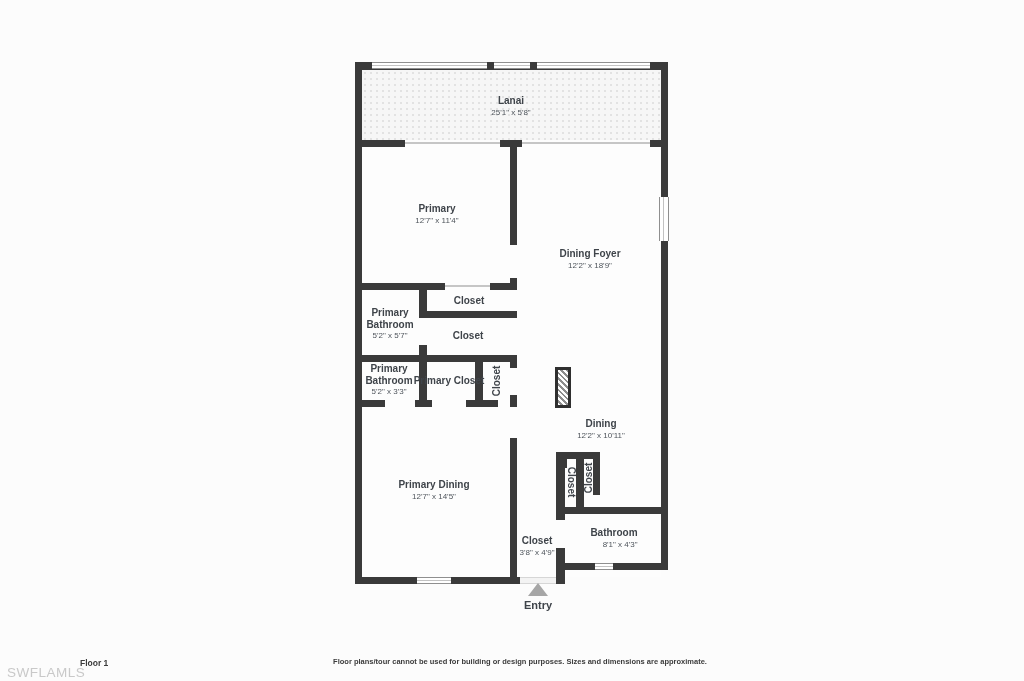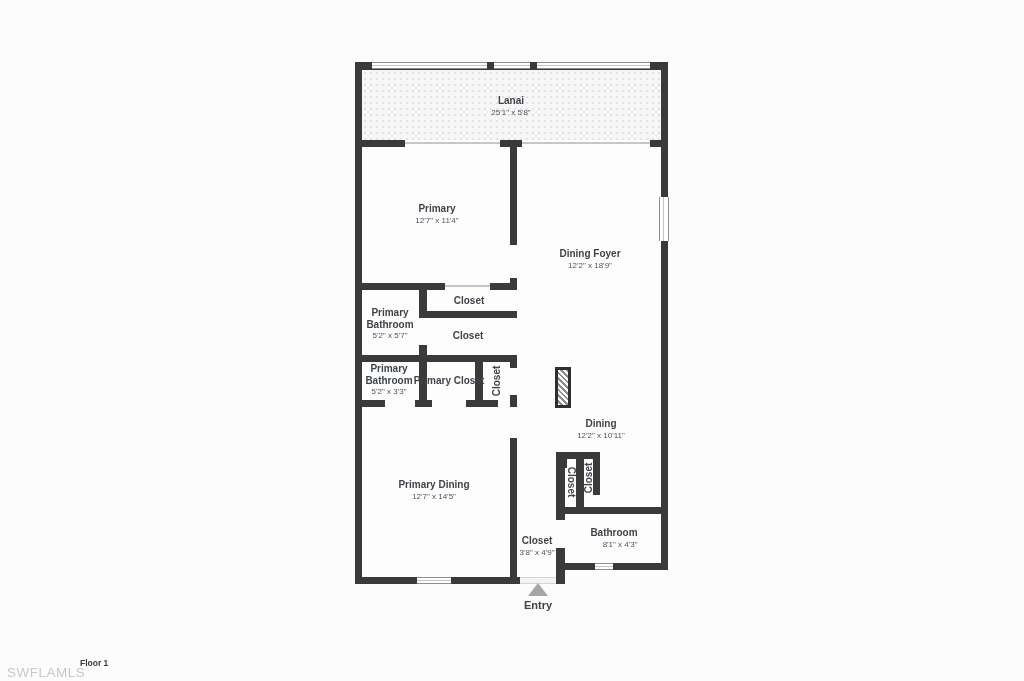--- a/index.html
+++ b/index.html
@@ -174,14 +174,15 @@
   <div class="lbl" style="left:614px;top:538px;text-align:right;">
     <div class="rname">Bathroom</div>
     <div class="rdims">8'1" x 4'3"</div>
   </div>
 
   <div class="entry-arrow" style="left:528px;top:583px;"></div>
   <div class="entry-text" style="left:538px;top:599px;">Entry</div>
 
   <div class="floor-label" style="left:55px;top:658px;margin-left:25px;">Floor 1</div>
   <div class="watermark" style="left:7px;top:665px;">SWFLAMLS</div>
+  <div class="disclaimer" style="left:520px;top:657px;">Floor plans/tour cannot be used for building or design purposes. Sizes and dimensions are approximate.</div>
 
 </div>
 
 </body></html>

